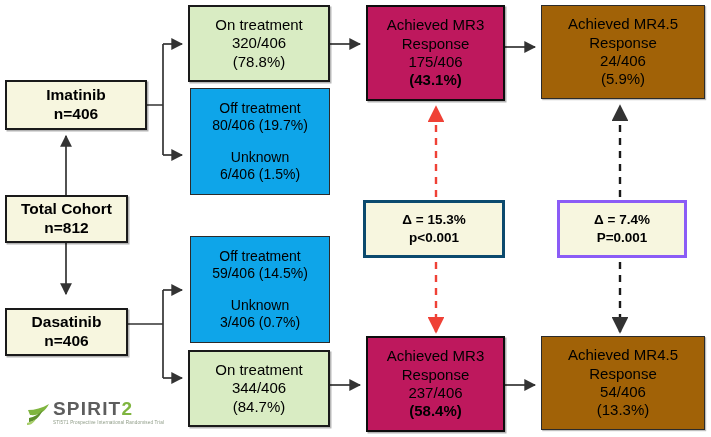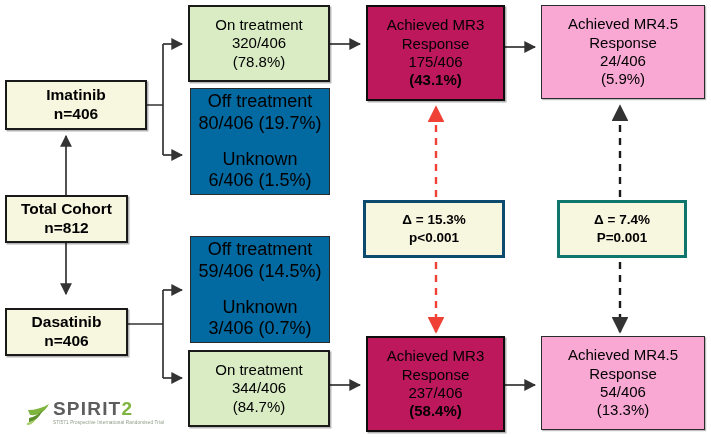--- a/index.html
+++ b/index.html
@@ -41,51 +41,51 @@
   }
 
   
   .treat-on {
     background: #d9ecc3;
     border: 2px solid #1a1a1a;
     font-size: 15px;
     box-shadow: 1.5px 1.5px 0 rgba(0,0,0,0.28);
   }
   .treat-off {
-    background: #0369a1;
+    background: #0ea5e9;
     border: 1.5px solid #2b2b2b;
-    font-size: 18px;
+    font-size: 14px;
   }
 
   
   .mr3 {
     background: #be185d;
     border: 2.5px solid #0d0d0d;
     font-size: 15px;
     box-shadow: 1.5px 1.5px 0 rgba(0,0,0,0.30);
   }
   .mr3 .pct { font-weight: bold; }
 
   
   .mr45 {
-    background: #f9a8d4;
+    background: #a16207;
     border: 1.6px solid #2b2b2b;
     font-size: 15px;
     box-shadow: 1.2px 1.2px 0 rgba(0,0,0,0.25);
   }
 
   
   .delta {
     background: #f7f6df;
     font-size: 13.5px;
     font-weight: bold;
     line-height: 1.35;
   }
   .delta.red   { border: 3px solid #0c4a6e; }
-  .delta.black { border: 3px solid #0f766e; }
+  .delta.black { border: 3px solid #8b5cf6; }
 
   
   #wires {
     position: absolute;
     left: 0; top: 0;
     width: 711px; height: 437px;
     pointer-events: none;
   }
 
   

